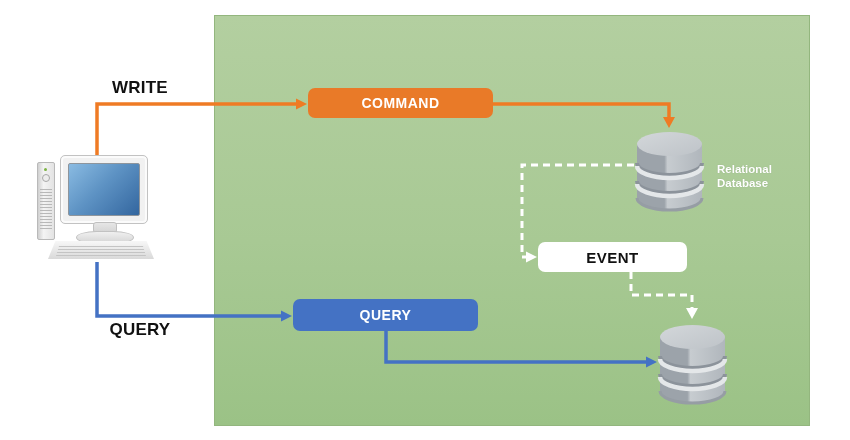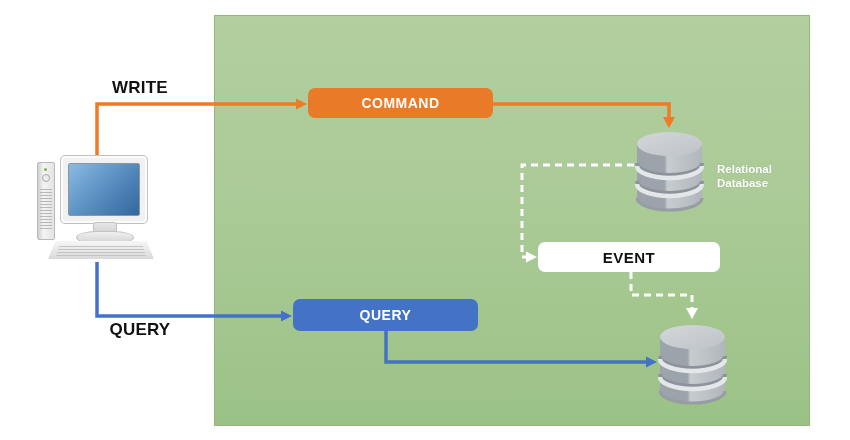--- a/index.html
+++ b/index.html
@@ -13,21 +13,21 @@
     border:1px solid #93B67E;
     z-index:1;
   }
   .overlay{position:absolute;left:0;top:0;z-index:2;}
   .node{
     position:absolute;z-index:3;display:flex;align-items:center;justify-content:center;
     border-radius:7px;font-weight:bold;letter-spacing:0.5px;
   }
   .node.command{left:308px;top:88px;width:185px;height:30px;background:#E97A28;color:#fff;font-size:14px;}
   .node.querybox{left:293px;top:299px;width:185px;height:32px;background:#4472C4;color:#fff;font-size:14px;}
-  .node.eventbox{left:538px;top:242px;width:182px;height:30px;background:#FFFFFF;color:#111;font-size:15px;}
+  .node.eventbox{left:538px;top:242px;width:149px;height:30px;background:#FFFFFF;color:#111;font-size:15px;}
   .flowlabel{
     position:absolute;z-index:3;width:100px;text-align:center;color:#111;
     font-size:17px;font-weight:800;letter-spacing:0.2px;
   }
   .flowlabel.write{left:90px;top:78px;}
   .flowlabel.queryflow{left:90px;top:320px;}
   .dblabel{
     position:absolute;z-index:3;color:#fff;font-size:11.5px;font-weight:bold;line-height:14px;
     text-shadow:0 0 1px rgba(90,110,80,0.35);
   }

